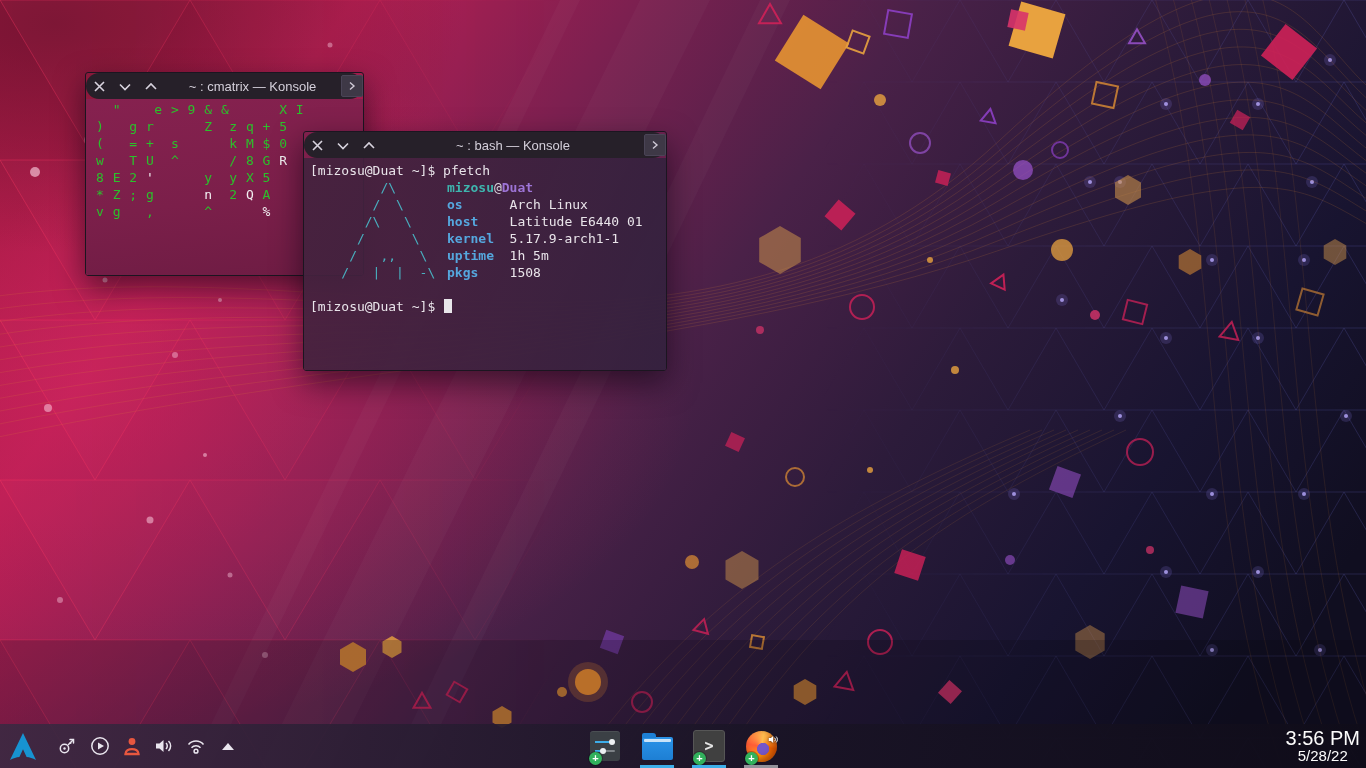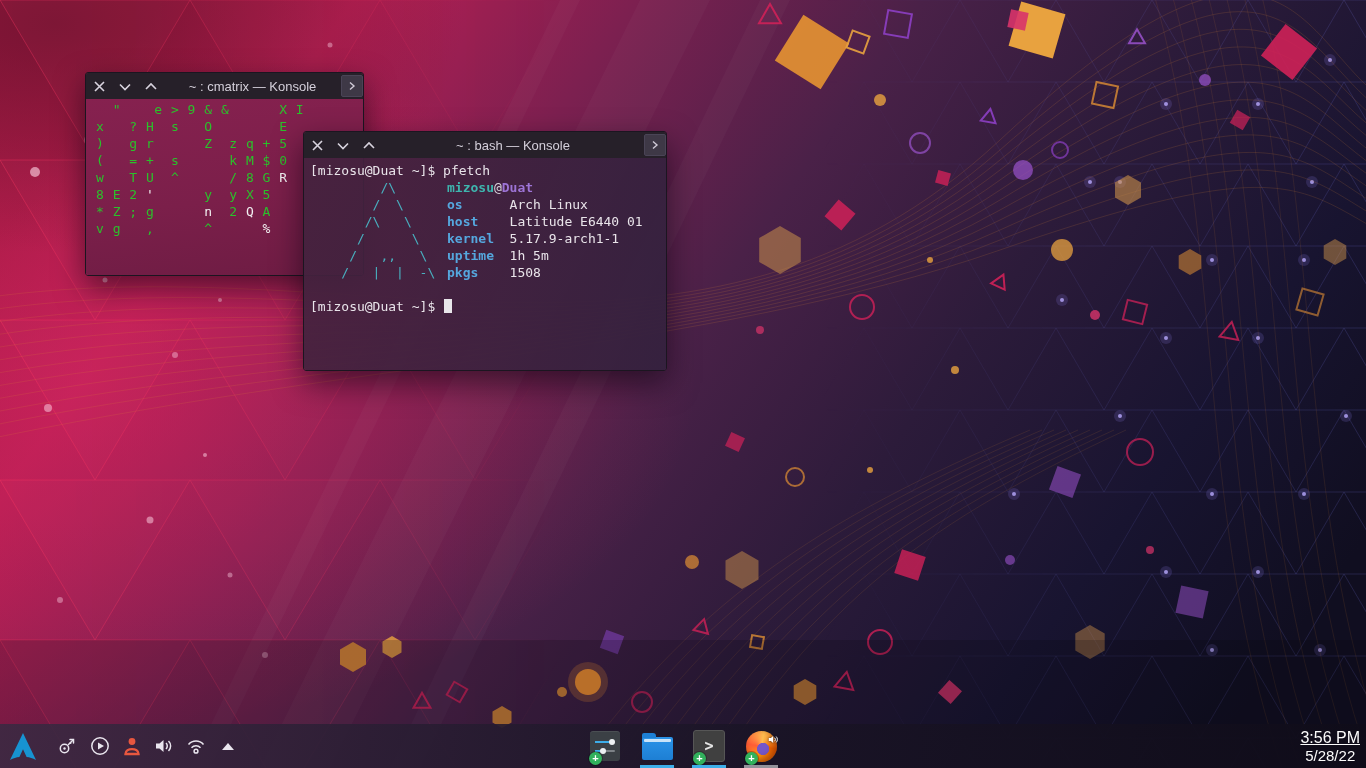--- a/index.html
+++ b/index.html
@@ -4,21 +4,21 @@
 <style>
   html,body{margin:0;padding:0;background:#000;}
   .screen{position:relative;width:1366px;height:768px;overflow:hidden;
           font-family:"Liberation Sans",sans-serif;-webkit-font-smoothing:antialiased;}
   .wallpaper{position:absolute;inset:0;display:block;}
 
   
   .window{position:absolute;border:1px solid #1b1520;border-radius:3px;
           box-shadow:0 12px 30px rgba(8,4,14,.55);overflow:hidden;}
   .titlebar{height:26px;background:#262029;display:flex;align-items:center;
-            padding:0 0;gap:0;}
+            padding:0 0;gap:0;border-radius:13px;}
   .tb-btn{width:26px;height:26px;display:flex;align-items:center;justify-content:center;cursor:default;}
   .tb-title{flex:1;text-align:center;color:#d4cfda;font-size:13px;white-space:nowrap;
             overflow:hidden;text-overflow:ellipsis;}
   .tb-toolbox{width:20px;height:20px;background:#3e3846;border:1px solid #4a4456;border-radius:2px;
               display:flex;align-items:center;justify-content:center;}
   .term{font-family:"DejaVu Sans Mono","Liberation Mono",monospace;font-size:13px;line-height:17px;}
   pre{margin:0;font:inherit;white-space:pre;}
 
   .cmatrix-window{left:85px;top:72px;width:277px;height:202px;}
   .cmatrix-body{height:176px;background:linear-gradient(172deg,#86214f 0%,#7b1f4a 55%,#6d1c43 100%);
@@ -71,21 +71,21 @@
              background:rgba(255,255,255,.75);border-radius:1px;}
   .ic-konsole{width:30px;height:30px;border-radius:3px;background:#404040;border:1px solid #565656;
               color:#e6e6e6;font-family:"DejaVu Sans Mono",monospace;font-size:15px;font-weight:bold;
               display:flex;align-items:center;justify-content:center;}
   .ic-firefox{width:31px;height:31px;border-radius:50%;
       background:radial-gradient(circle at 55% 58%,#7457c8 0 24%,rgba(0,0,0,0) 25%),
                  conic-gradient(from 200deg,#ff980e,#ff5d36 80deg,#ffbd4f 170deg,#e66000 260deg,#ff980e);
       box-shadow:inset -2px -3px 6px rgba(120,30,0,.55);position:relative;}
   .ff-audio{position:absolute;top:1px;right:-4px;filter:drop-shadow(0 0 1px rgba(0,0,0,.8));}
   .clock{margin-left:auto;margin-right:6px;text-align:center;color:#fcfcfc;}
-  .clock .t{font-size:16px;line-height:20px;text-decoration:underline;}
+  .clock .t{font-size:20px;line-height:20px;}
   .clock .d{font-size:15px;line-height:16px;}
 </style>
 </head>
 <body>
 
 <div class="screen">
 
   <svg class="wallpaper" viewBox="0 0 1366 768" width="1366" height="768">
     <defs>
       <linearGradient id="bg" x1="0" y1="0.3" x2="1" y2="0.7">
@@ -323,21 +323,20 @@
       </span>
       <span class="tb-title">~ : cmatrix — Konsole</span>
       <span class="tb-toolbox">
         <svg width="10" height="10" viewBox="0 0 10 10">
             <path d="M3 1.5 L7 5 L3 8.5" stroke="#cfc9d6" stroke-width="1.4" fill="none"></path>
           </svg>
       </span>
     </div>
     <div class="term cmatrix-body" id="cmatrix-body">
         <pre class="pline"><span>  "    e &gt; 9 &amp; &amp;      X I</span></pre>
-        <pre class="pline"><span>x   ? H  s   O        E</span></pre>
         <pre class="pline"><span>)   g r      Z  z q + 5</span></pre>
         <pre class="pline"><span>(   = +  s      k M $ 0</span></pre>
         <pre class="pline"><span>w   T U  ^      / 8 G </span><span class="wch">R</span></pre>
         <pre class="pline"><span>8 E 2 </span><span class="wch">'</span><span>      y  y X 5</span></pre>
         <pre class="pline"><span>* Z ; g      </span><span class="wch">n</span><span>  2 </span><span class="wch">Q</span><span> A</span></pre>
         <pre class="pline"><span>v g   ,      ^      </span><span class="wch">%</span></pre>
       </div>
   </div>
 
   <div class="window bash-window">

